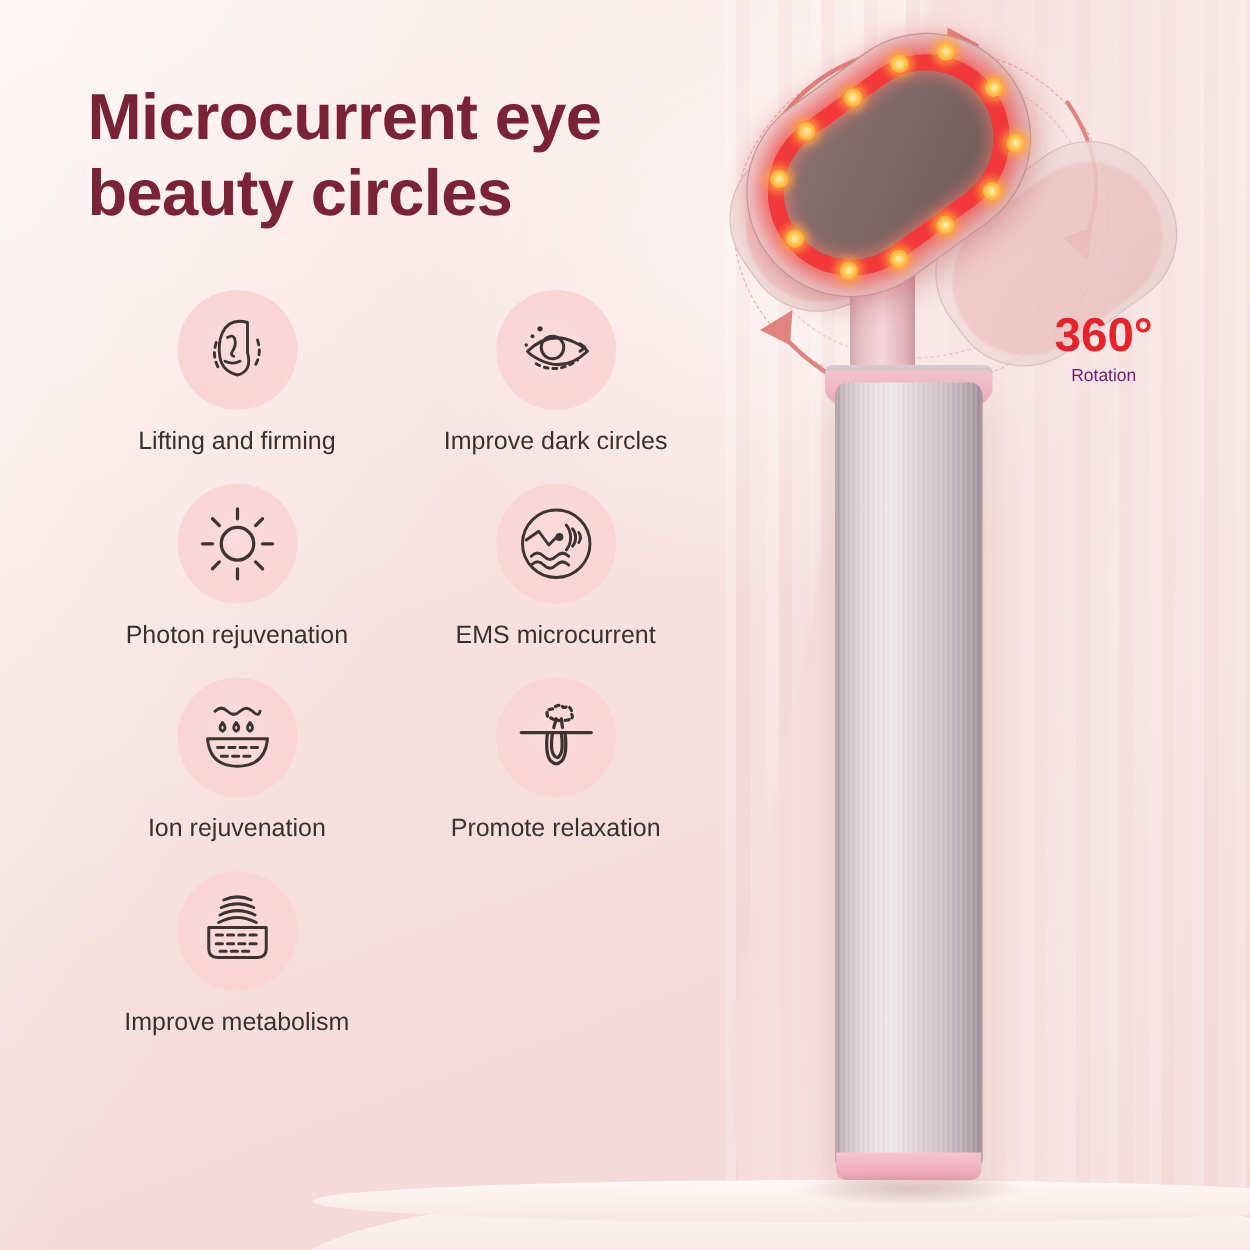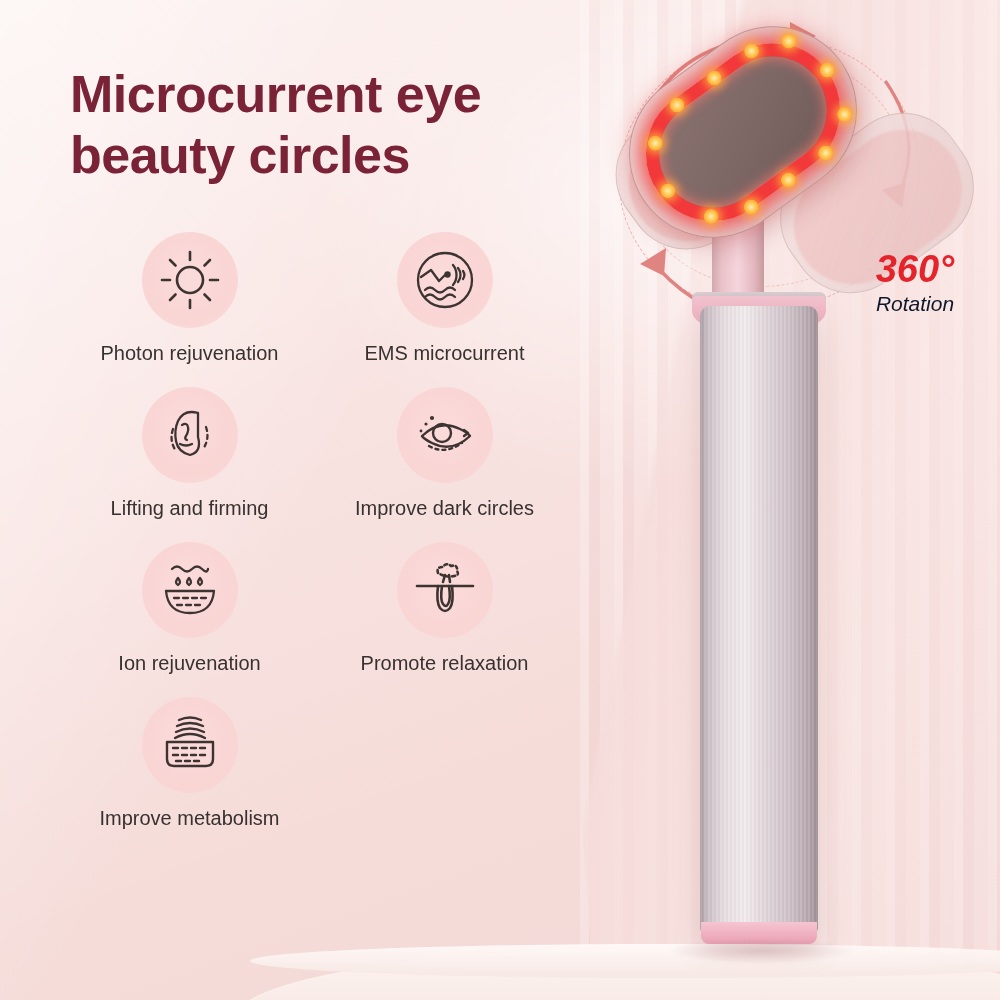--- a/index.html
+++ b/index.html
@@ -63,21 +63,21 @@
   .fcell{width:255px;display:flex;flex-direction:column;align-items:center;margin-bottom:22px;}
   .fdisc{
     width:96px;height:96px;border-radius:50%;
     background:radial-gradient(circle at 48% 45%,#fbdcdb 0%,#f9d5d4 62%,rgba(249,213,212,.45) 100%);
     display:flex;align-items:center;justify-content:center;
   }
   .flabel{margin-top:14px;font-size:20px;color:#37312f;white-space:nowrap;}
   .fdisc svg{display:block;}
 
   
-  .device{position:absolute;left:600px;top:0;width:400px;height:884px;font-style:italic;}
+  .device{position:absolute;left:568px;top:0;width:400px;height:884px;}
 
   .orbit{
     position:absolute;left:18px;top:38px;width:300px;height:270px;
     border:1.4px dashed rgba(226,120,116,.55);
     border-radius:50%;transform:rotate(-12deg);
   }
   .orbit2{
     position:absolute;left:36px;top:58px;width:266px;height:226px;
     border:1.2px dashed rgba(226,120,116,.35);
     border-radius:50%;transform:rotate(-12deg);
@@ -158,40 +158,70 @@
     border-radius:0 0 8px 8px;
     background:linear-gradient(180deg,#f6c5d2 0%,#efb0c0 55%,#e7a0b2 100%);
   }
   .handle-shadow{
     position:absolute;left:66px;top:938px;width:190px;height:26px;border-radius:50%;
     background:radial-gradient(ellipse,rgba(176,120,126,.35) 0%,rgba(176,120,126,0) 70%);
   }
 
   .rot-label{position:absolute;left:245px;top:250px;width:140px;text-align:center;}
   .rot-deg{font-size:38px;font-weight:bold;color:#e5232a;line-height:1;}
-  .rot-sub{font-size:21px;color:#0f172a;margin-top:4px;}
+  .rot-sub{font-size:14px;color:#701a75;margin-top:4px;}
 </style>
 </head>
 <body>
 
 <div id="stage">
 
   <div class="bg-base"></div>
   <div class="bg-stripes"></div>
   <div class="bg-diag"></div>
   <div class="bg-glow"></div>
   <div class="platform"></div>
   <div class="platform-edge"></div>
 
   <div class="title">
     <span>Microcurrent eye</span>
     <span class="l2">beauty circles</span>
   </div>
 
   <div class="features">
+
+    <div class="frow">
+      <div class="fcell">
+        <div class="fdisc">
+          <svg width="64" height="64" viewBox="0 0 64 64" fill="none" stroke="#3d3432" stroke-width="2.3" stroke-linecap="round" stroke-linejoin="round">
+            <path d="M40 10 q-14 -4 -20 8 q-4 9 -2 20 q2 11 14 14 q12 -3 8 -18 l0 -24"></path>
+            <path d="M24 22 q5 -3 6 2 q1 4 -2 9 q-2 3 1 4"></path>
+            <path d="M22 41 q6 3 12 0"></path>
+            <path d="M15 26 q-4 12 3 22" stroke-dasharray="4 4"></path>
+            <path d="M48 24 q4 12 -3 22" stroke-dasharray="4 4"></path>
+          </svg>
+        </div>
+        <div class="flabel">Lifting and firming</div>
+      </div>
+
+      <div class="fcell">
+        <div class="fdisc">
+          <svg width="66" height="60" viewBox="0 0 66 60" fill="none" stroke="#3d3432" stroke-width="2.4" stroke-linecap="round" stroke-linejoin="round">
+            <path d="M10 31 q18 -17 38 -7 q8 4 10 7 q-18 17 -38 7 q-8 -4 -10 -7z"></path>
+            <circle cx="30" cy="28" r="9"></circle>
+            <path d="M17 41 q16 9 33 -3" stroke-dasharray="3 4"></path>
+            <circle cx="14" cy="19" r="1.6" fill="#3d3432" stroke="none"></circle>
+            <circle cx="20" cy="13" r="2.1" fill="#3d3432" stroke="none"></circle>
+            <circle cx="9" cy="26" r="1.4" fill="#3d3432" stroke="none"></circle>
+            <path d="M52 25 l4 3 l-4 3"></path>
+          </svg>
+        </div>
+        <div class="flabel">Improve dark circles</div>
+      </div>
+    </div>
 
     <div class="frow">
       <div class="fcell">
         <div class="fdisc">
           <svg width="62" height="62" viewBox="0 0 62 62" fill="none" stroke="#3d3432" stroke-width="2.6" stroke-linecap="round">
             <circle cx="31" cy="31" r="13"></circle>
             <line x1="31" y1="3" x2="31" y2="11"></line>
             <line x1="31" y1="51" x2="31" y2="59"></line>
             <line x1="3" y1="31" x2="11" y2="31"></line>
             <line x1="51" y1="31" x2="59" y2="31"></line>
@@ -211,50 +241,20 @@
             <path d="M8 29 L18 22 L26 33 L33 26"></path>
             <circle cx="34.5" cy="26.5" r="3.2" fill="#3d3432" stroke="none"></circle>
             <path d="M40 17 a16 16 0 0 1 0 20"></path>
             <path d="M45 20 a11 11 0 0 1 0 14"></path>
             <path d="M50 23 a7 7 0 0 1 0 8"></path>
             <path d="M12 42 q5 -5 10 0 t10 0 t10 0"></path>
             <path d="M12 49 q5 -5 10 0 t10 0 t10 0"></path>
           </svg>
         </div>
         <div class="flabel">EMS microcurrent</div>
-      </div>
-    </div>
-
-    <div class="frow">
-      <div class="fcell">
-        <div class="fdisc">
-          <svg width="64" height="64" viewBox="0 0 64 64" fill="none" stroke="#3d3432" stroke-width="2.3" stroke-linecap="round" stroke-linejoin="round">
-            <path d="M40 10 q-14 -4 -20 8 q-4 9 -2 20 q2 11 14 14 q12 -3 8 -18 l0 -24"></path>
-            <path d="M24 22 q5 -3 6 2 q1 4 -2 9 q-2 3 1 4"></path>
-            <path d="M22 41 q6 3 12 0"></path>
-            <path d="M15 26 q-4 12 3 22" stroke-dasharray="4 4"></path>
-            <path d="M48 24 q4 12 -3 22" stroke-dasharray="4 4"></path>
-          </svg>
-        </div>
-        <div class="flabel">Lifting and firming</div>
-      </div>
-
-      <div class="fcell">
-        <div class="fdisc">
-          <svg width="66" height="60" viewBox="0 0 66 60" fill="none" stroke="#3d3432" stroke-width="2.4" stroke-linecap="round" stroke-linejoin="round">
-            <path d="M10 31 q18 -17 38 -7 q8 4 10 7 q-18 17 -38 7 q-8 -4 -10 -7z"></path>
-            <circle cx="30" cy="28" r="9"></circle>
-            <path d="M17 41 q16 9 33 -3" stroke-dasharray="3 4"></path>
-            <circle cx="14" cy="19" r="1.6" fill="#3d3432" stroke="none"></circle>
-            <circle cx="20" cy="13" r="2.1" fill="#3d3432" stroke="none"></circle>
-            <circle cx="9" cy="26" r="1.4" fill="#3d3432" stroke="none"></circle>
-            <path d="M52 25 l4 3 l-4 3"></path>
-          </svg>
-        </div>
-        <div class="flabel">Improve dark circles</div>
       </div>
     </div>
 
     <div class="frow">
       <div class="fcell">
         <div class="fdisc">
           <svg width="64" height="60" viewBox="0 0 64 60" fill="none" stroke="#3d3432" stroke-width="2.3" stroke-linecap="round" stroke-linejoin="round">
             <path d="M14 9 q5 -5 10 0 t10 0 t10 0 t6 0"></path>
             <path d="M20 18 q4 5 0 7 q-4 -2 0 -7z"></path>
             <path d="M31 18 q4 5 0 7 q-4 -2 0 -7z"></path>

